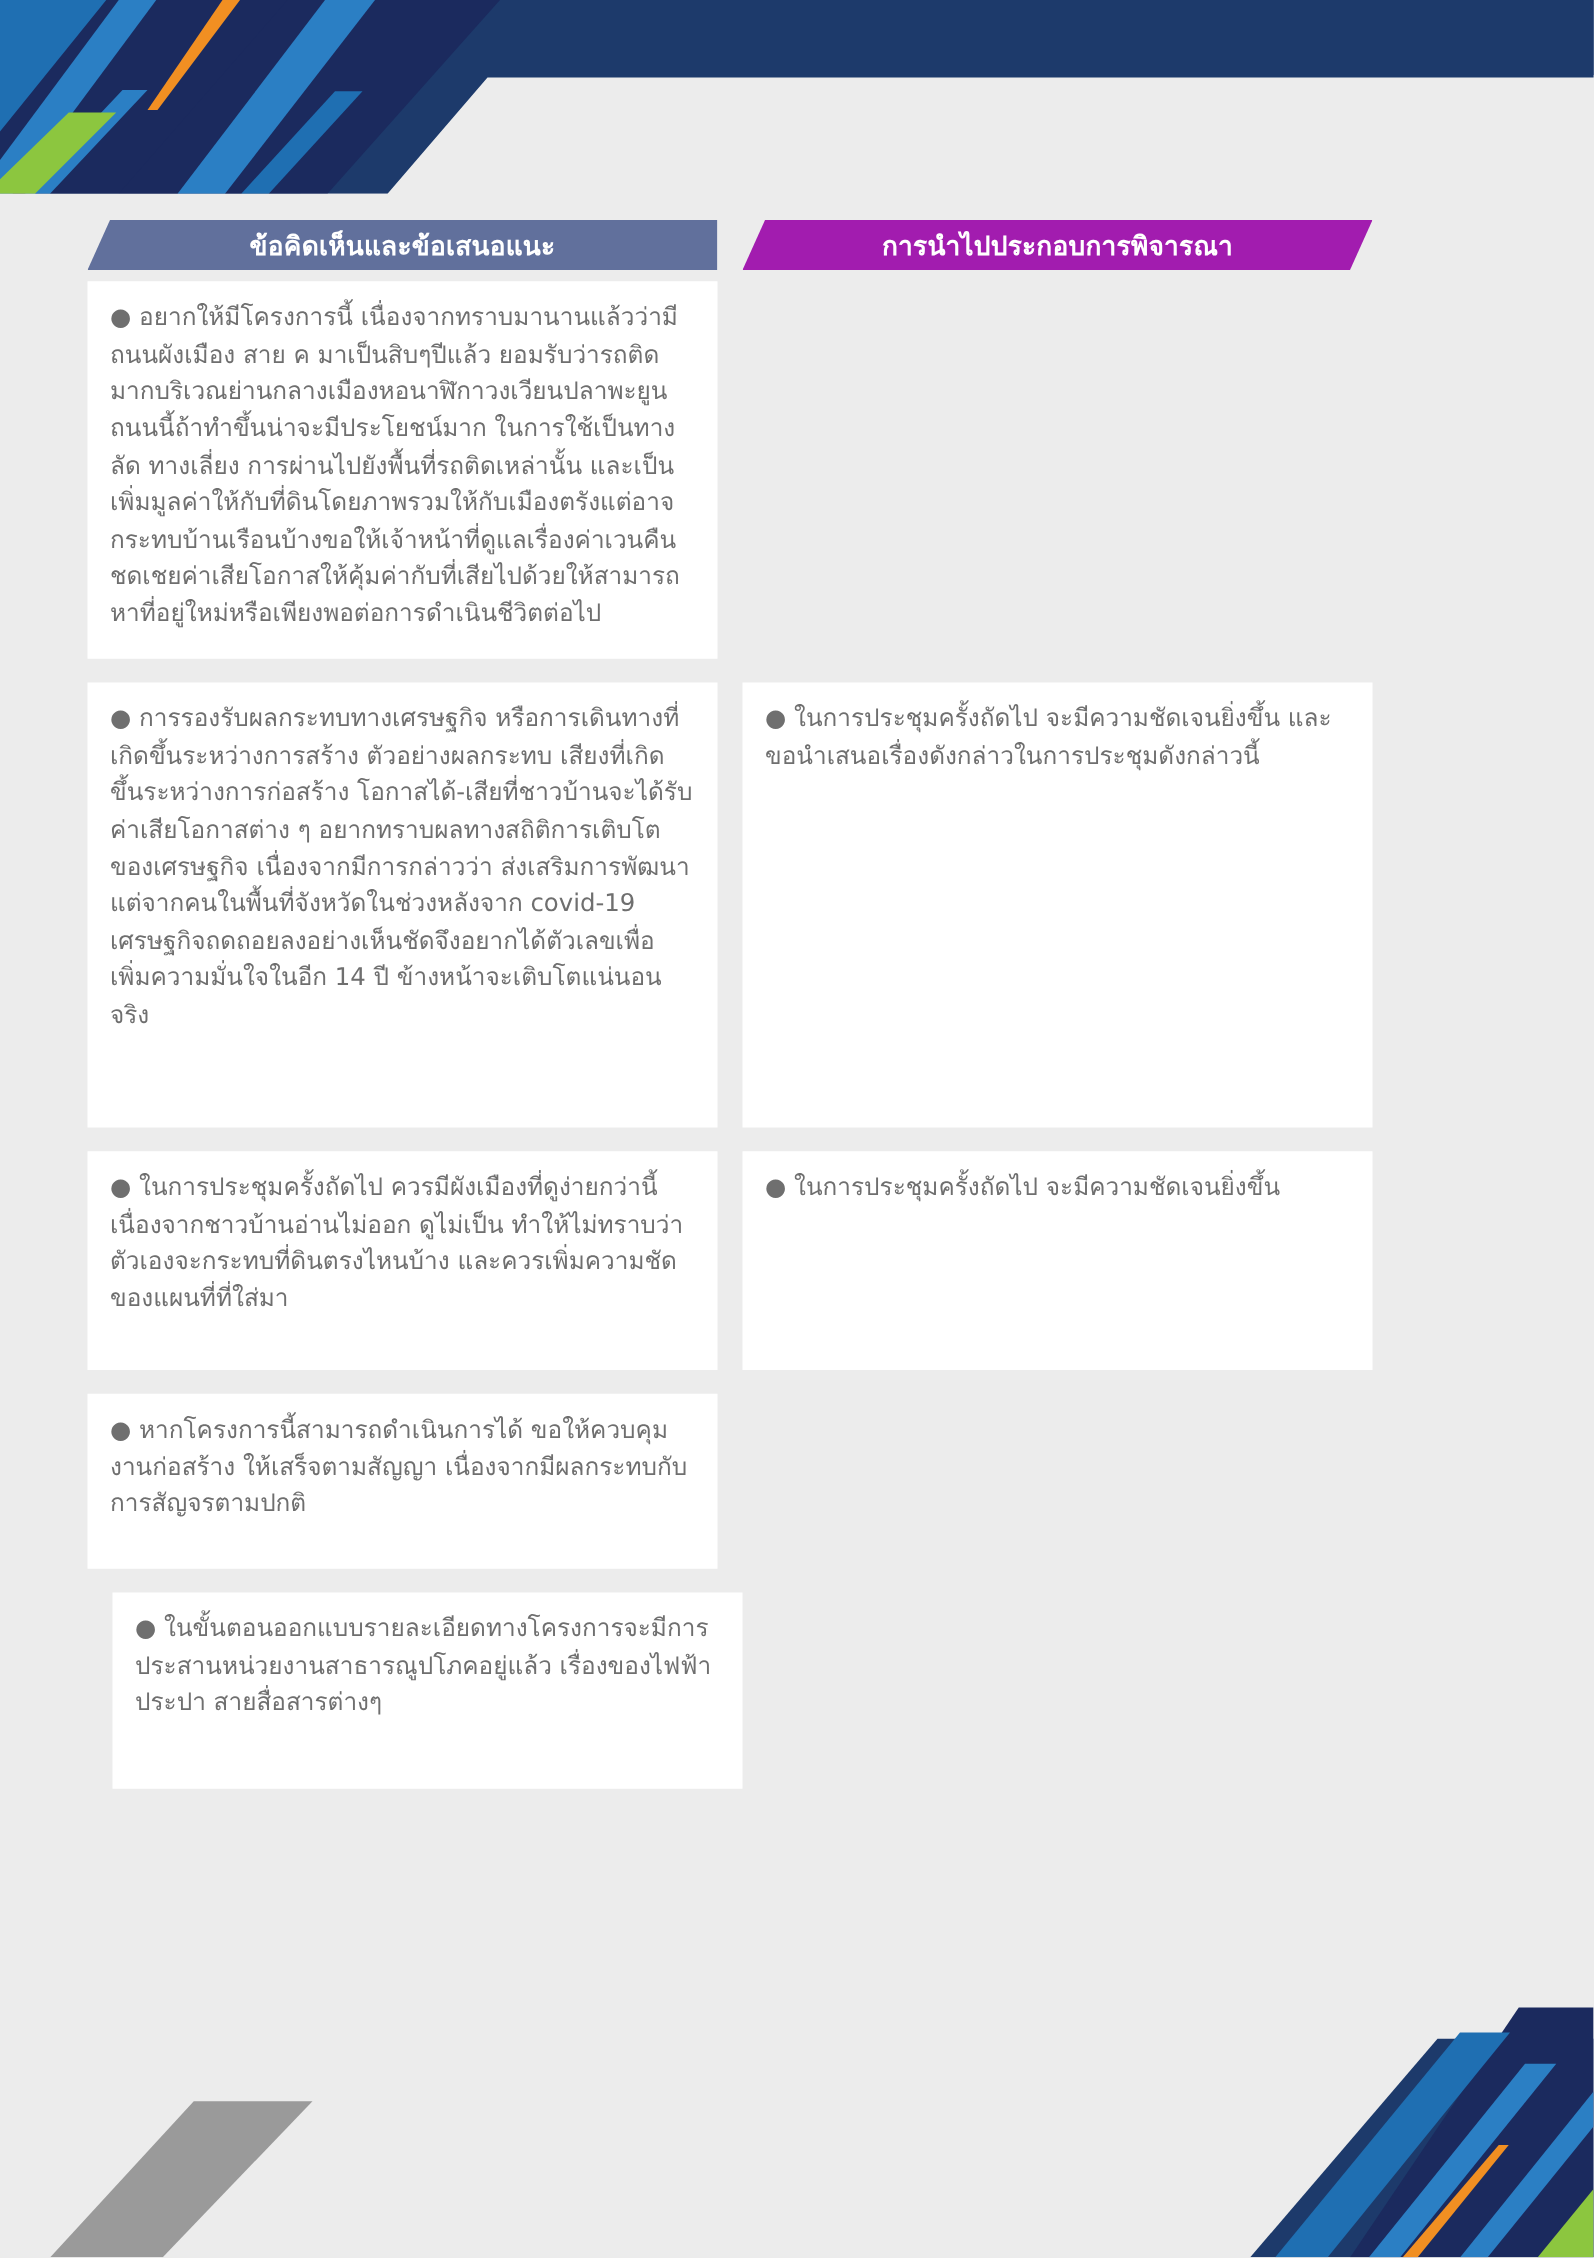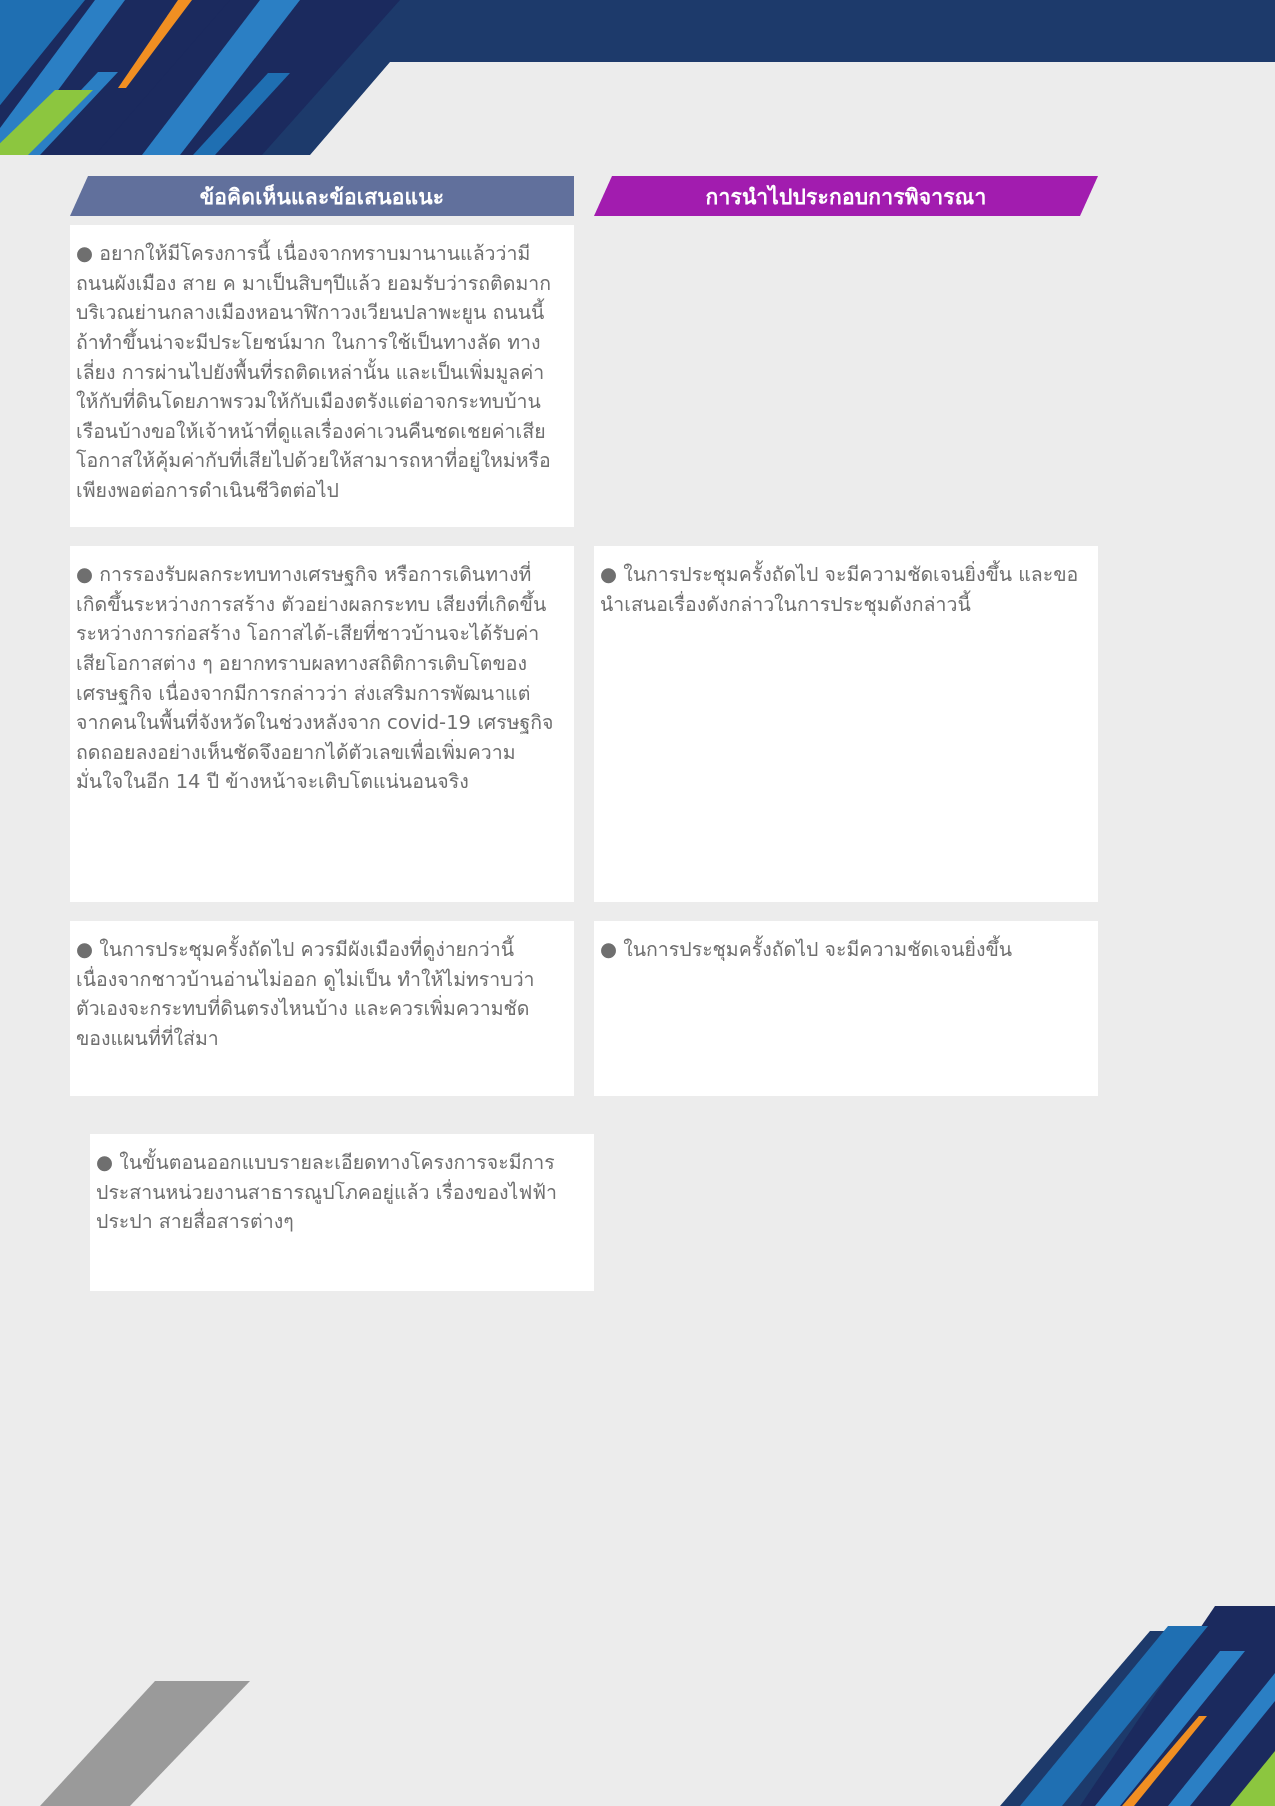--- a/index.html
+++ b/index.html
@@ -77,21 +77,21 @@
     clip-path: polygon(18px 0, 100% 0, calc(100% - 18px) 100%, 0 100%);
   }
 
   .body-row {
     display: flex;
     margin-bottom: 19px;
   }
   .cell {
     background: #ffffff;
     box-sizing: border-box;
-    padding: 14px 18px 14px 6px;
+    padding: 14px 18px 14px 18px;
     color: #6f6f6f;
     font-size: 19.5px;
     line-height: 1.52;
     overflow: hidden;
   }
   .cell-left  { width: 504px; margin-left: 0px;  }
   .cell-right { width: 504px; margin-left: 20px; }
 
   .cell p {
     margin: 0;
@@ -158,20 +158,23 @@
     <div class="body-row r3">
       <div class="cell cell-left">
         <p>●  ในการประชุมครั้งถัดไป ควรมีผังเมืองที่ดูง่ายกว่านี้ เนื่องจากชาวบ้านอ่านไม่ออก ดูไม่เป็น ทำให้ไม่ทราบว่าตัวเองจะกระทบที่ดินตรงไหนบ้าง และควรเพิ่มความชัดของแผนที่ที่ใส่มา</p>
       </div>
       <div class="cell cell-right">
         <p>● ในการประชุมครั้งถัดไป จะมีความชัดเจนยิ่งขึ้น</p>
       </div>
     </div>
 
     <div class="body-row r4">
+      <div class="cell cell-left">
+        <p>●   หากโครงการนี้สามารถดำเนินการได้ ขอให้ควบคุมงานก่อสร้าง ให้เสร็จตามสัญญา เนื่องจากมีผลกระทบกับการสัญจรตามปกติ</p>
+      </div>
     </div>
 
     <div class="body-row r5">
       <div class="cell cell-right">
         <p>● ในขั้นตอนออกแบบรายละเอียดทางโครงการจะมีการประสานหน่วยงานสาธารณูปโภคอยู่แล้ว เรื่องของไฟฟ้า ประปา สายสื่อสารต่างๆ</p>
       </div>
     </div>
 
   </div>
 </div>

